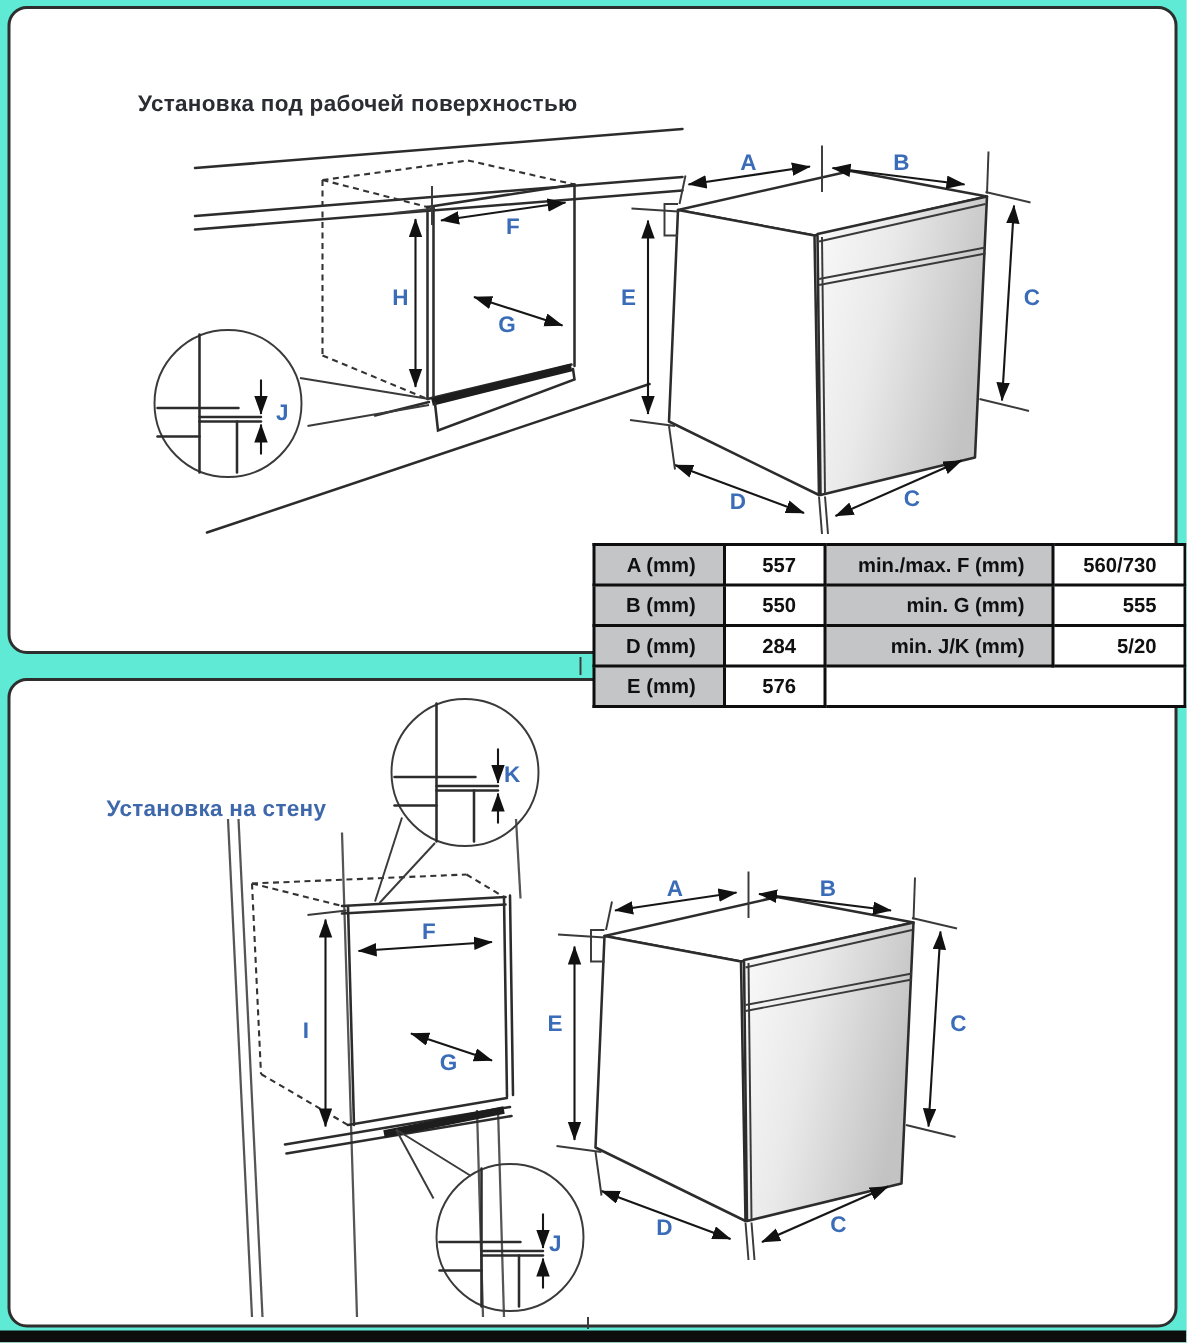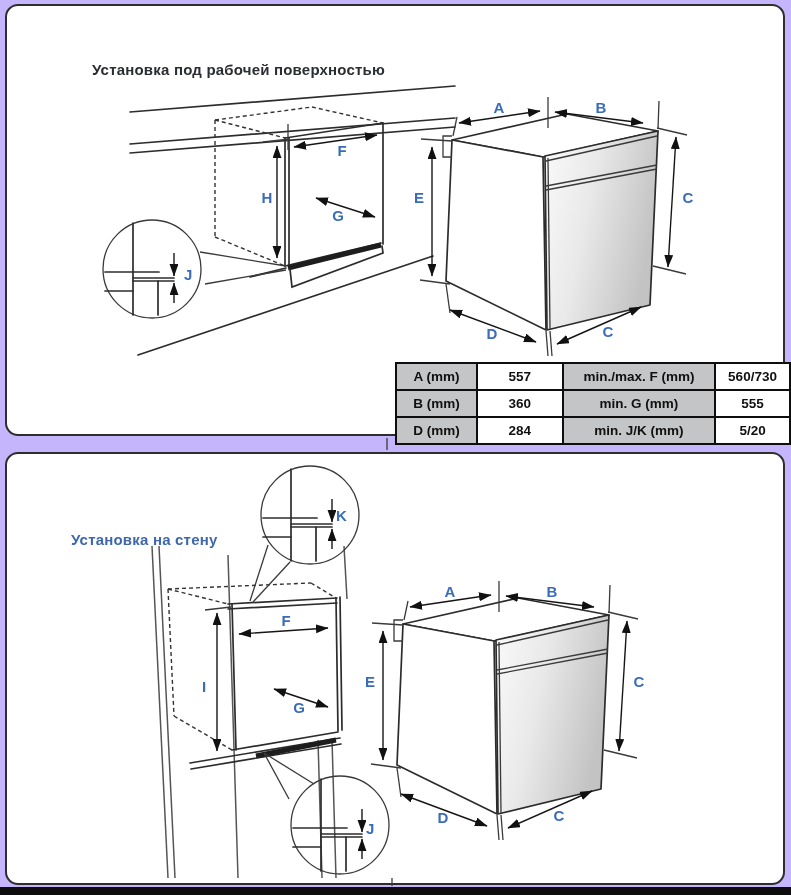--- a/index.html
+++ b/index.html
@@ -1,34 +1,34 @@
 <!DOCTYPE html>
 <html><head>
 <meta charset="utf-8">
 <style>
   html,body{margin:0;padding:0;background:#e8e8e8;}
-  .page{position:relative;width:791px;height:895px;background:#c4b5fd;overflow:hidden;
+  .page{position:relative;width:791px;height:895px;background:#5eead4;overflow:hidden;
         font-family:"Liberation Sans",sans-serif;}
   .panel{position:absolute;background:#fff;border:2px solid #2e2e2e;border-radius:13px;}
   #panel1{left:5px;top:4px;width:776px;height:428px;}
   #panel2{left:5px;top:452px;width:776px;height:429px;}
   .sec-title{position:absolute;font-weight:bold;font-size:15px;letter-spacing:.2px;white-space:nowrap;}
   #title1{left:92px;top:61px;color:#2b2d33;}
   #title2{left:71px;top:531px;color:#3f68ab;text-align:right;}
   svg.overlay{position:absolute;left:0;top:0;z-index:3;pointer-events:none;}
   .ln{stroke:#2c2c2c;stroke-width:1.7;fill:none;stroke-linecap:round;}
   .lnthin{stroke:#3a3a3a;stroke-width:1.3;fill:none;}
   .wall{stroke:#555;stroke-width:1.5;fill:none;}
   .dash{stroke:#333;stroke-width:1.4;fill:none;stroke-dasharray:4 3;}
   .arr{stroke:#161616;stroke-width:1.4;fill:none;}
   .hatch{stroke:#1d1d1d;stroke-width:5;fill:none;}
   .face{fill:#ffffff;stroke:#2c2c2c;stroke-width:1.7;stroke-linejoin:round;}
   .lbl{font-family:"Liberation Sans",sans-serif;font-weight:bold;font-size:15px;fill:#3a6cb8;}
   .dims{position:absolute;left:395px;top:362px;z-index:4;border-collapse:collapse;table-layout:fixed;}
-  .dims td{border:2px solid #0e0e0e;height:25px;padding:0 8px;text-align:center;vertical-align:middle;
+  .dims td{border:2px solid #0e0e0e;height:25px;padding:0 18px;text-align:right;vertical-align:middle;
            font-weight:bold;font-size:13.5px;color:#101010;background:#fff;white-space:nowrap;}
   .dims td.g{background:#c4c5c7;}
   .c1{width:69px;} .c2{width:85px;} .c3{width:143px;} .c4{width:60px;}
   .botbar{position:absolute;left:0;top:887px;width:791px;height:8px;background:#0d0d0d;z-index:5;}
 </style>
 </head>
 <body>
 
 <div class="page">
 
@@ -197,27 +197,32 @@
   <table class="dims">
     <tbody>
         <tr>
       <td class="g c1">A (mm)</td>
       <td class="c2">557</td>
       <td class="g c3">min./max. F (mm)</td>
       <td class="c4">560/730</td>
     </tr>
     <tr>
       <td class="g c1">B (mm)</td>
-      <td class="c2">360</td>
+      <td class="c2">550</td>
       <td class="g c3">min. G (mm)</td>
       <td class="c4">555</td>
     </tr>
     <tr>
       <td class="g c1">D (mm)</td>
       <td class="c2">284</td>
       <td class="g c3">min. J/K (mm)</td>
       <td class="c4">5/20</td>
     </tr>
+    <tr>
+      <td class="g c1">E (mm)</td>
+      <td class="c2">576</td>
+      <td colspan="2"></td>
+    </tr>
   </tbody>
     </table>
 
   <div class="botbar"></div>
 </div>
 
 </body></html>

